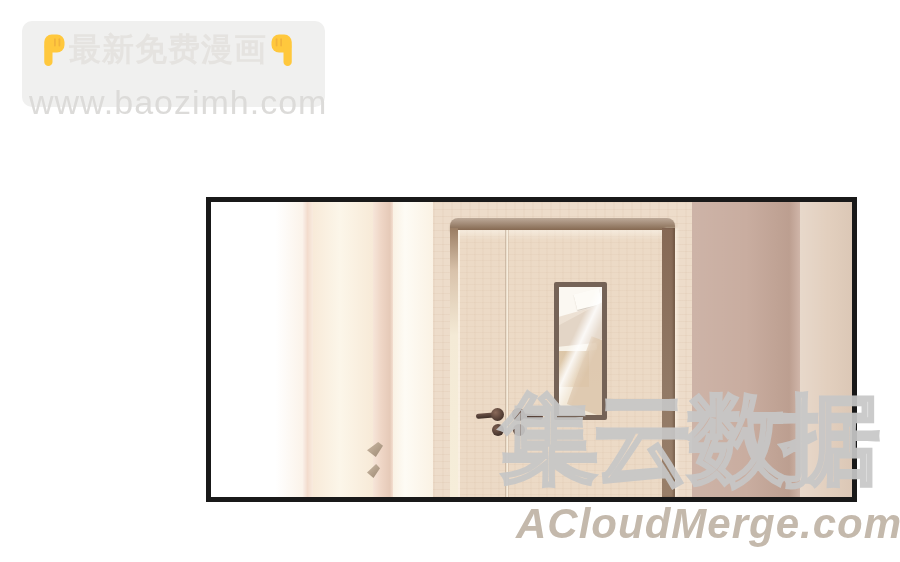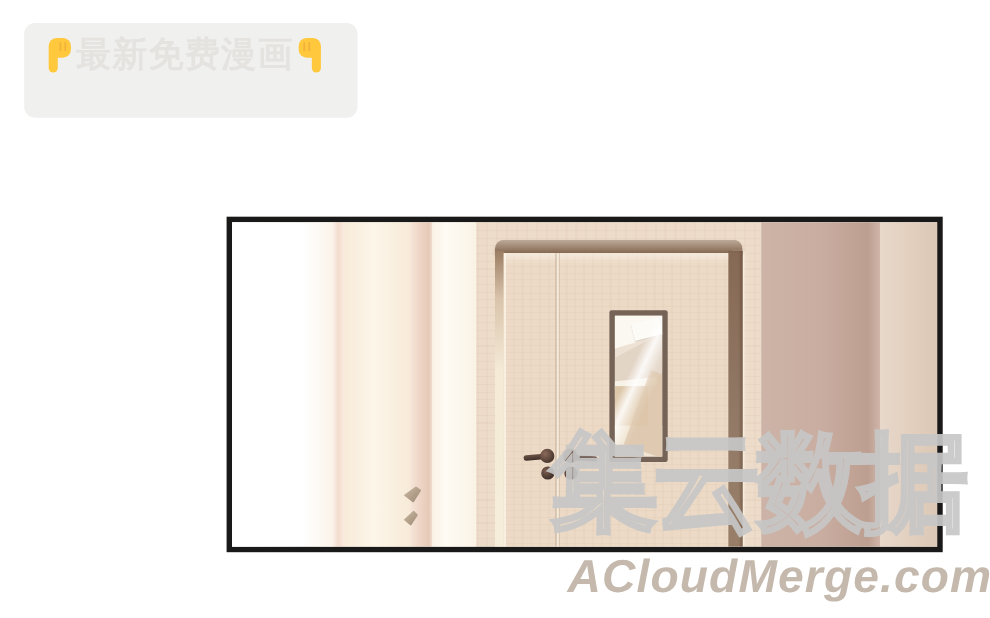--- a/index.html
+++ b/index.html
@@ -149,20 +149,21 @@
       <g fill="#FFC83D">
         <rect x="11" y="3" width="27" height="24" rx="10"></rect>
         <rect x="11" y="14" width="11" height="31" rx="5.5"></rect>
       </g>
       <g fill="#E8A33B" opacity="0.55">
         <rect x="24" y="8" width="2.4" height="11" rx="1.2"></rect>
         <rect x="30" y="8" width="2.4" height="11" rx="1.2"></rect>
       </g>
     </svg>
   </div>
+  <div class="wm-url" style="color: rgb(220, 219, 217);">www.baozimh.com</div>
 </div>
 
 <div class="panel" style="border-color: rgb(25, 25, 25);">
   <div class="band wall-left" style="background-color: rgb(255, 255, 255);"></div>
   <div class="band pink-edge" style="background-color: rgb(243, 220, 205);"></div>
   <div class="band stripe-cream" style="background-color: rgb(251, 243, 226);"></div>
   <div class="band stripe-pink" style="background-color: rgb(239, 214, 198);"></div>
   <div class="band stripe-ivory" style="background-color: rgb(253, 249, 238);"></div>
 
   <div class="band door-casing" style="background-color: rgb(237, 220, 202);">

